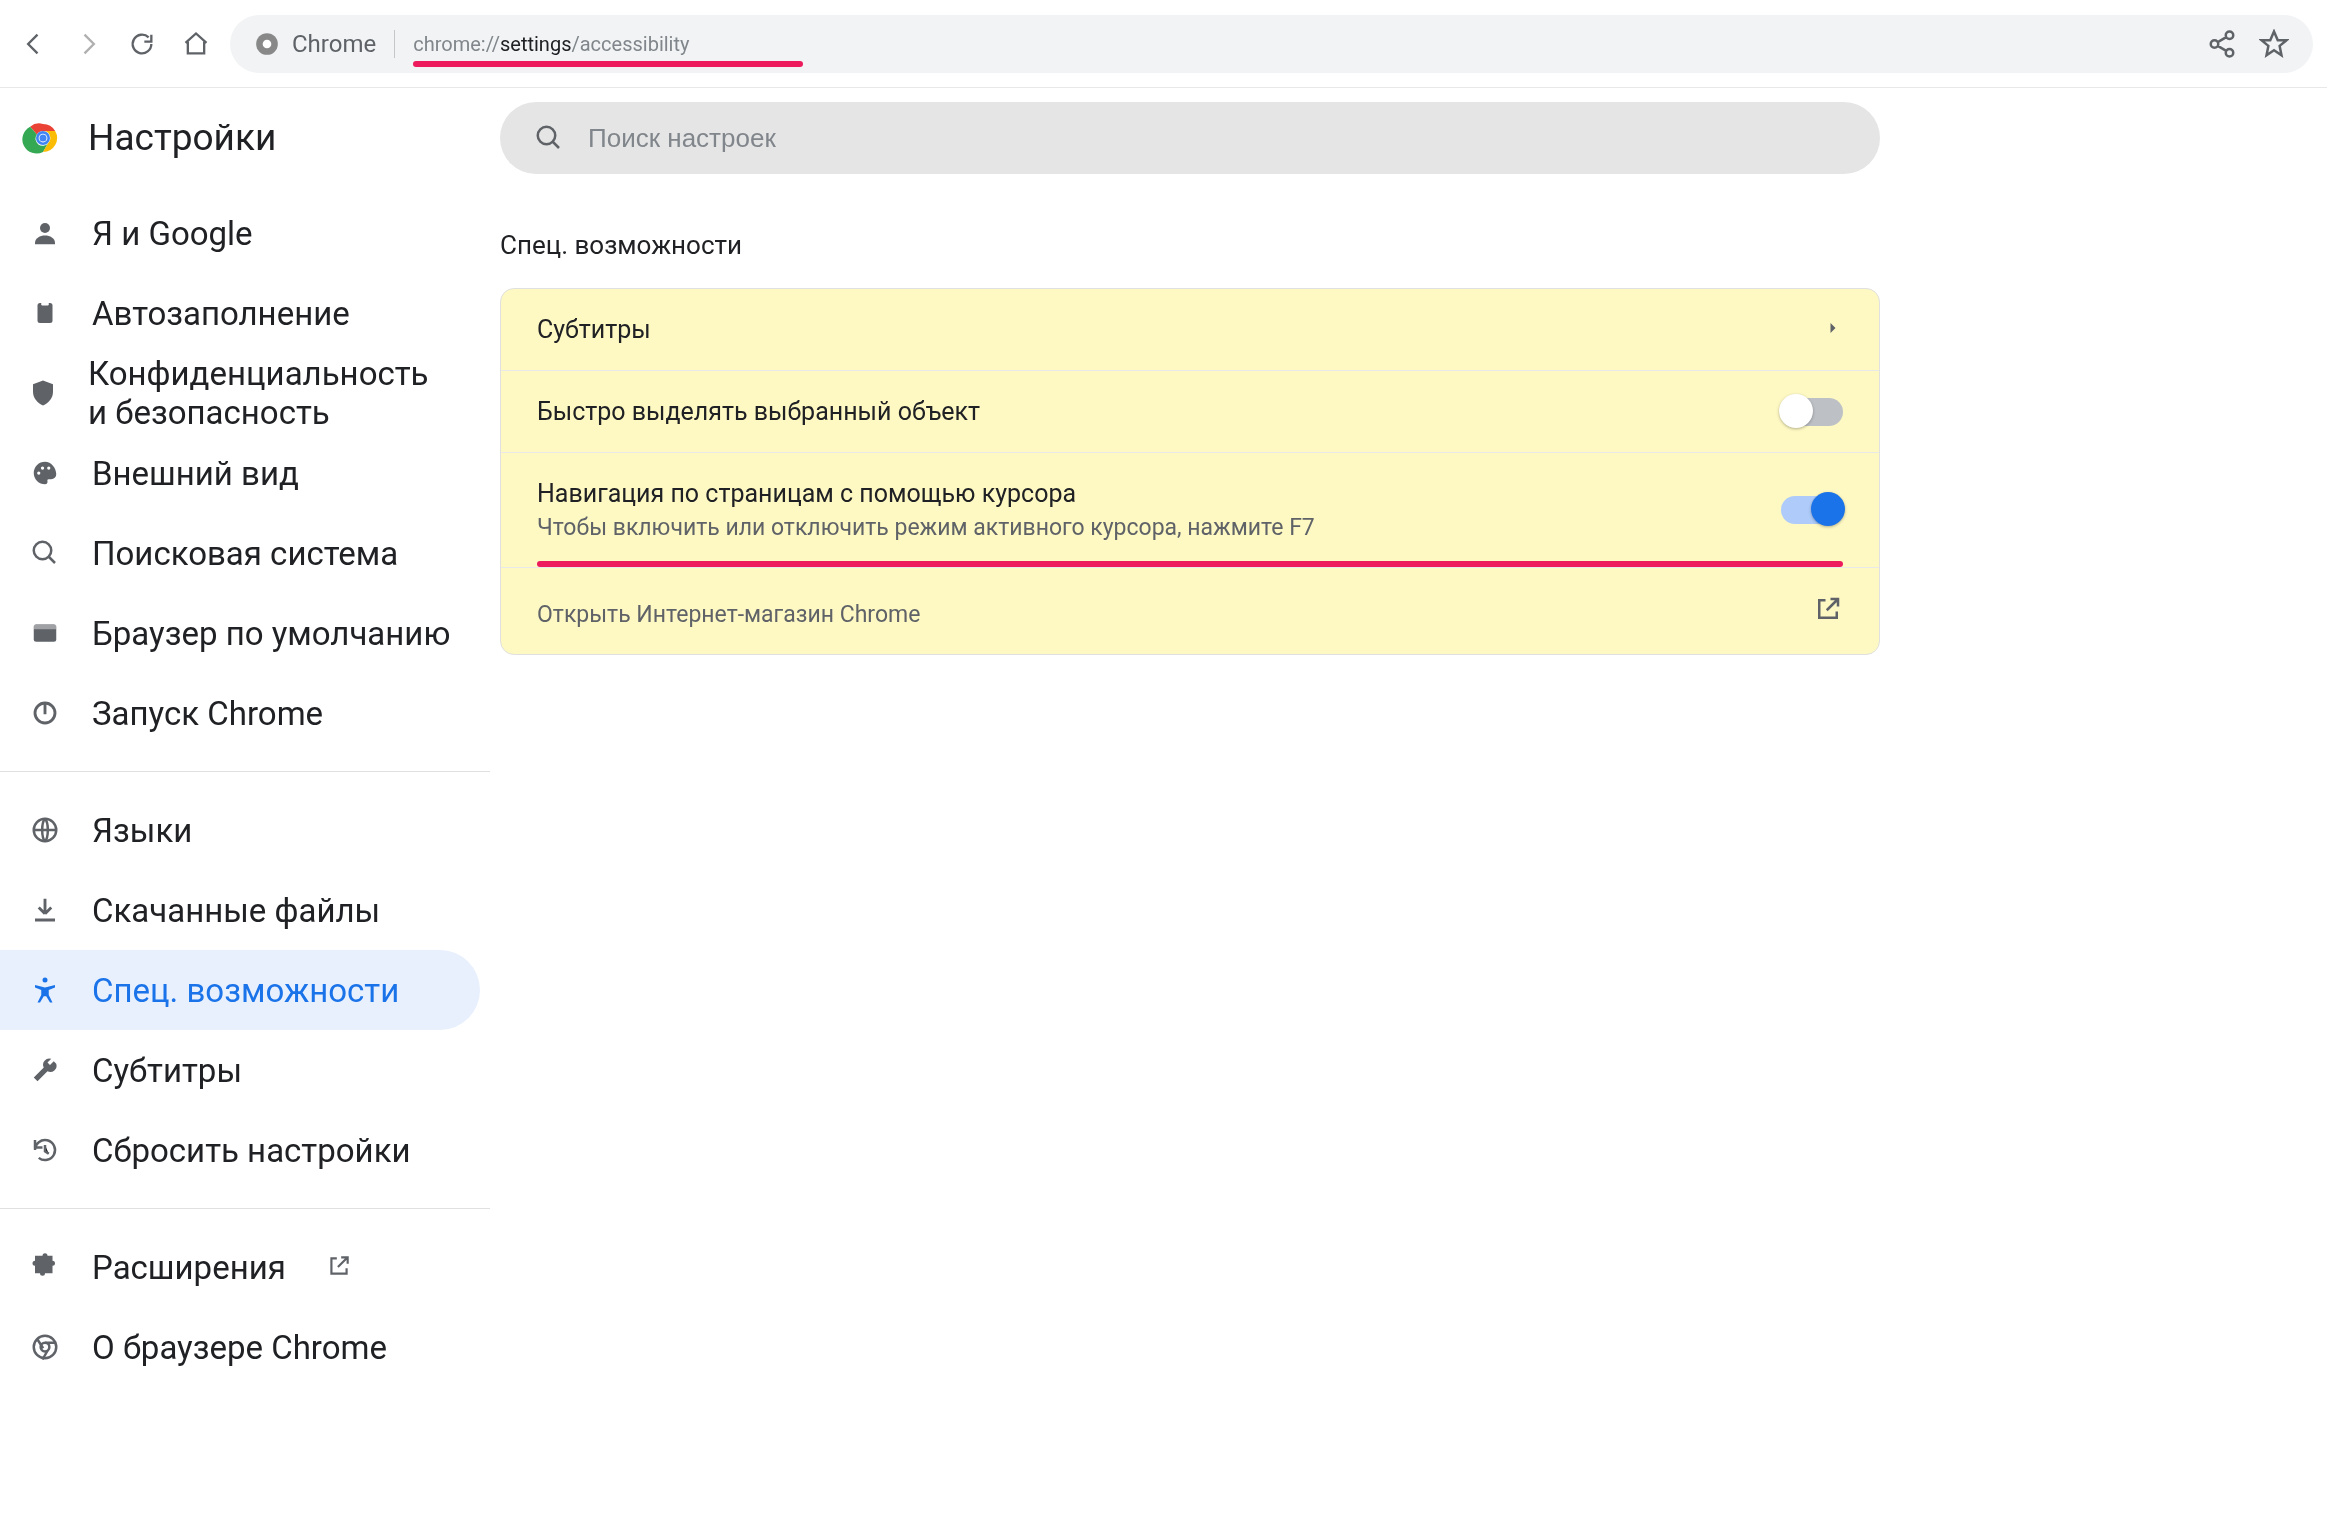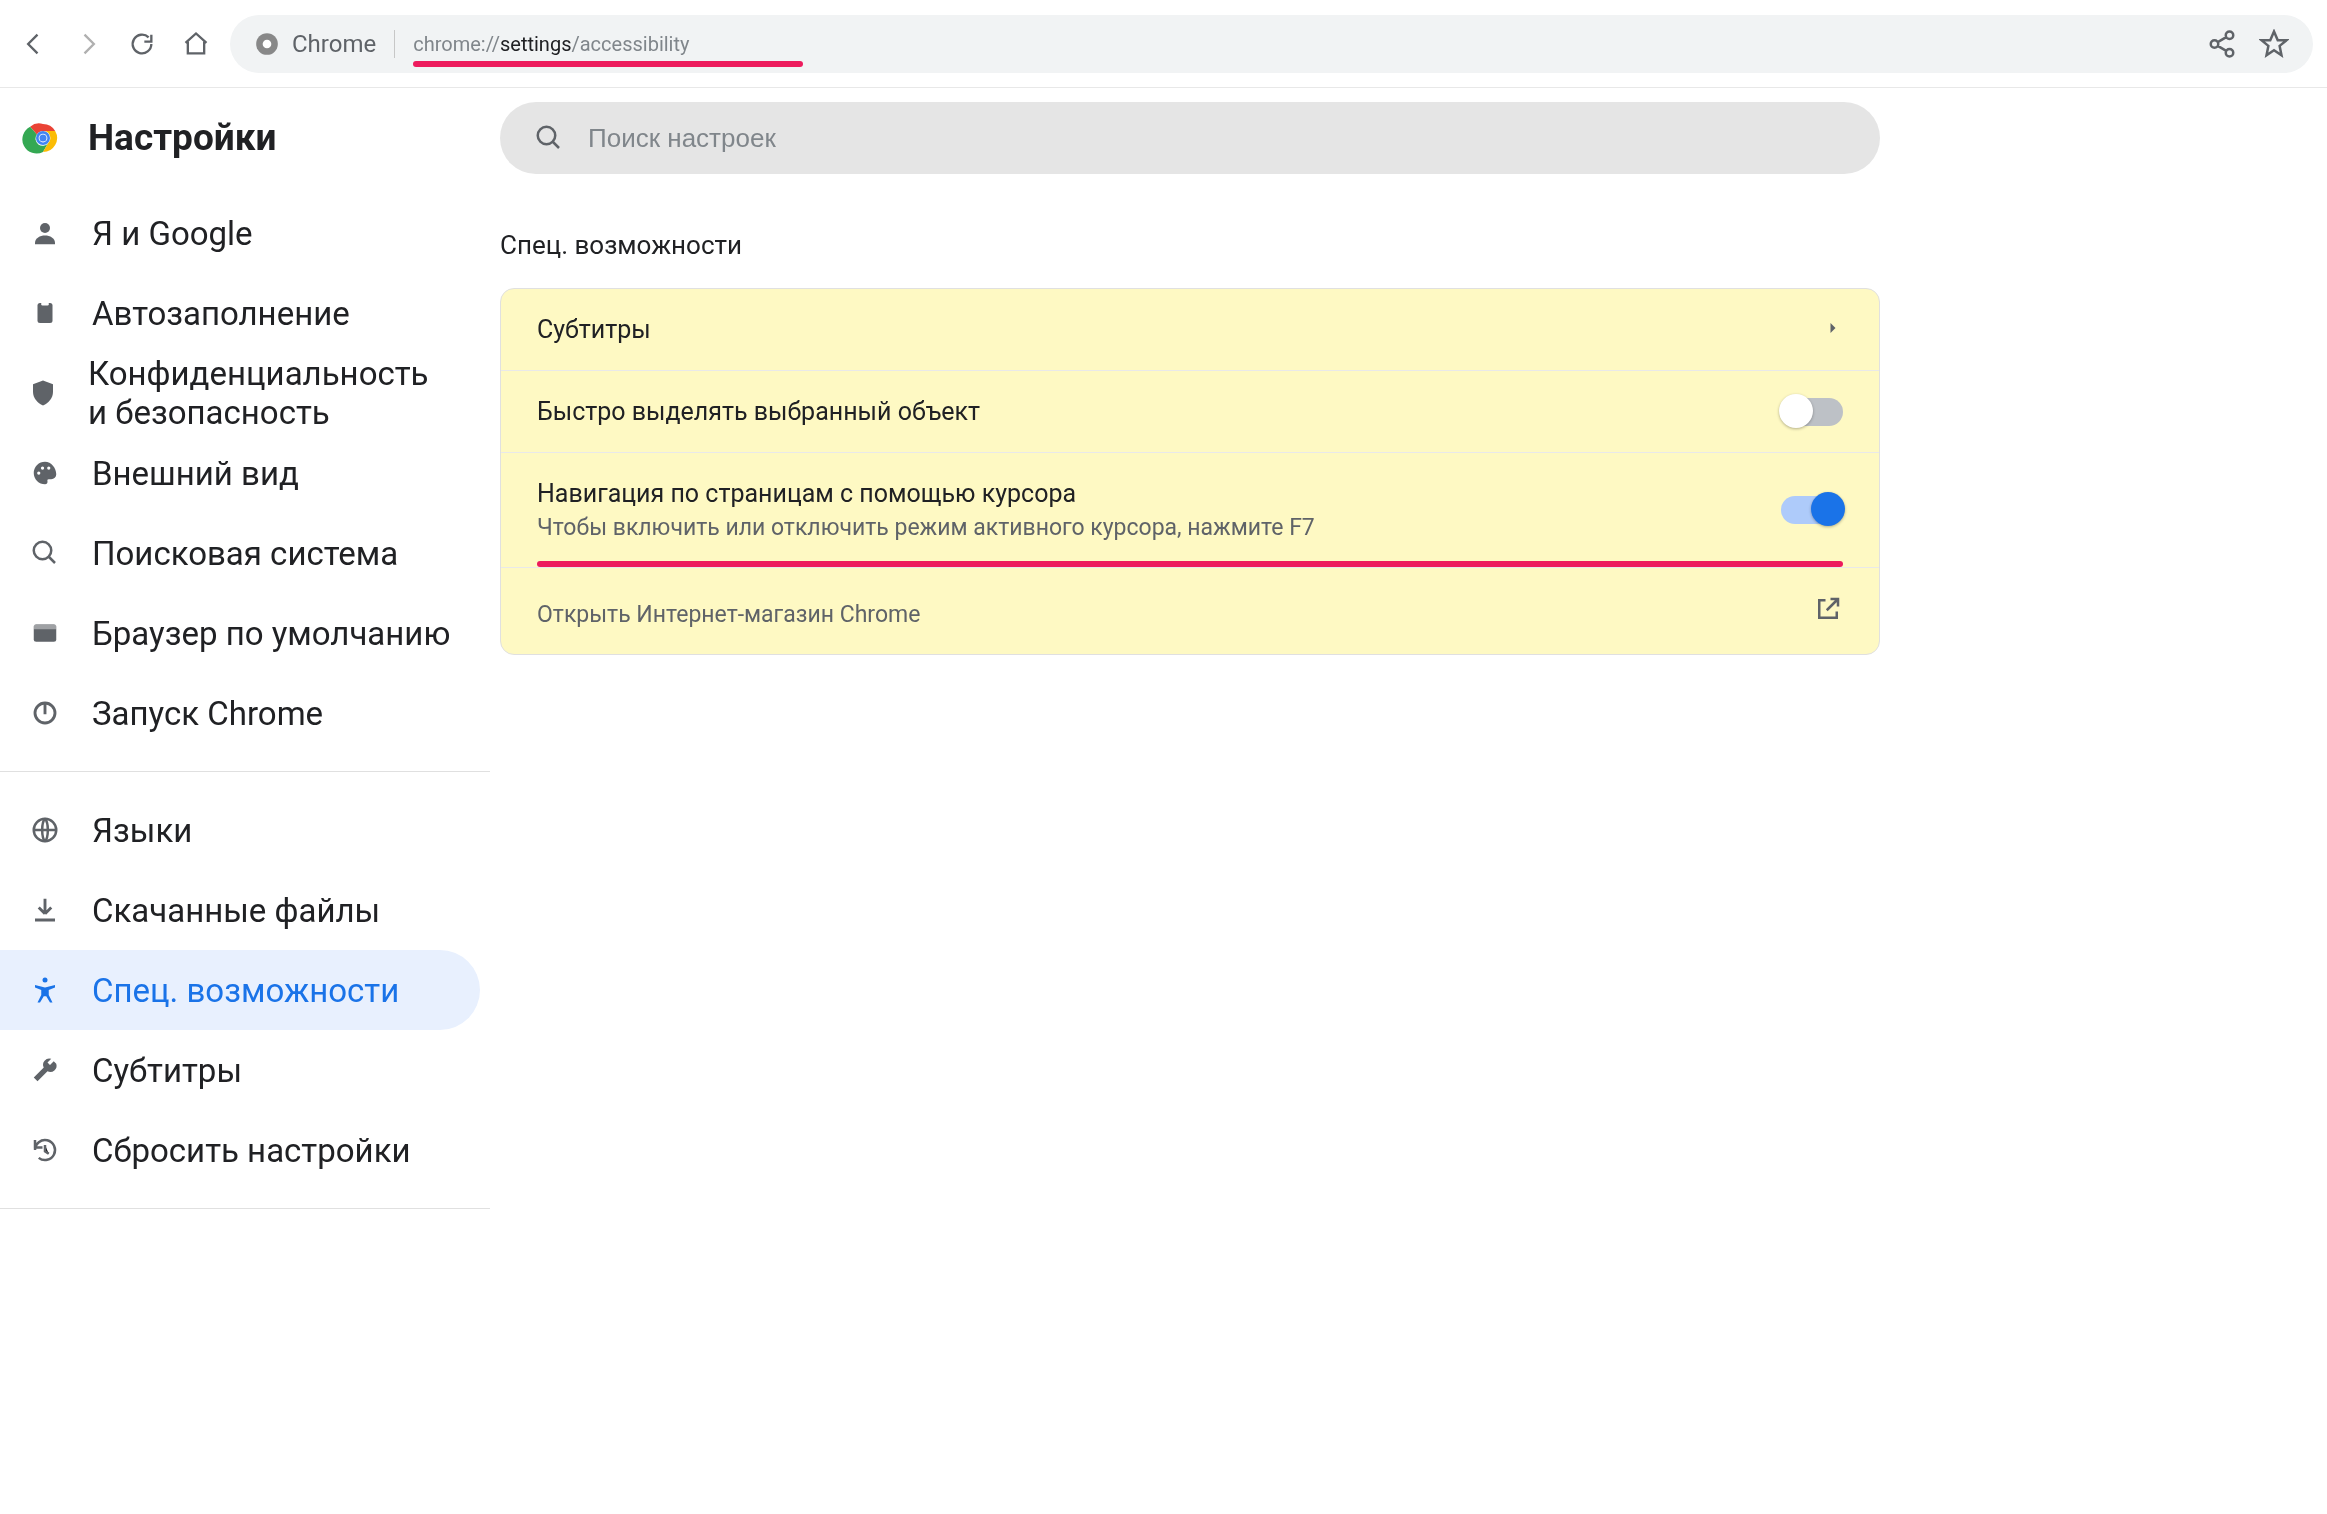--- a/index.html
+++ b/index.html
@@ -66,21 +66,21 @@
   
   .sidebar{
     width:490px;
     padding-top:16px;
   }
   .sidebar-header{
     display:flex;align-items:center;gap:24px;
     padding:12px 28px 30px 22px;
   }
   .chrome-logo{width:42px;height:42px;}
-  .settings-title{font-size:37px;font-weight:700;}
+  .settings-title{font-size:37px;font-weight:400;}
 
   .side-group{padding:4px 0;}
   .side-divider{height:1px;background:#e0e0e0;margin:14px 0;}
 
   .side-item{
     display:flex;align-items:center;gap:30px;
     padding:0 28px;
     height:80px;
     font-size:33px;
     color:#202124;
@@ -404,20 +404,41 @@
         <div class="side-item">
           <span class="icon">
             <svg>
               <use href="#i-restore"></use>
             </svg>
           </span>
           <span>Сбросить настройки</span>
         </div>
       </div>
     <div class="side-divider"></div>
+    <div class="side-group" id="sg3">
+        <div class="side-item">
+          <span class="icon">
+            <svg>
+              <use href="#i-extension"></use>
+            </svg>
+          </span>
+          <span>Расширения</span>
+          <span class="trail"><svg>
+              <use href="#i-external"></use>
+            </svg></span>
+        </div>
+        <div class="side-item">
+          <span class="icon">
+            <svg>
+              <use href="#i-chrome"></use>
+            </svg>
+          </span>
+          <span>О браузере Chrome</span>
+        </div>
+      </div>
   </div>
 
   <div class="main">
     <div class="searchbox">
       <svg>
           <use href="#i-search"></use>
         </svg>
       <input placeholder="Поиск настроек" style="">
     </div>
 

